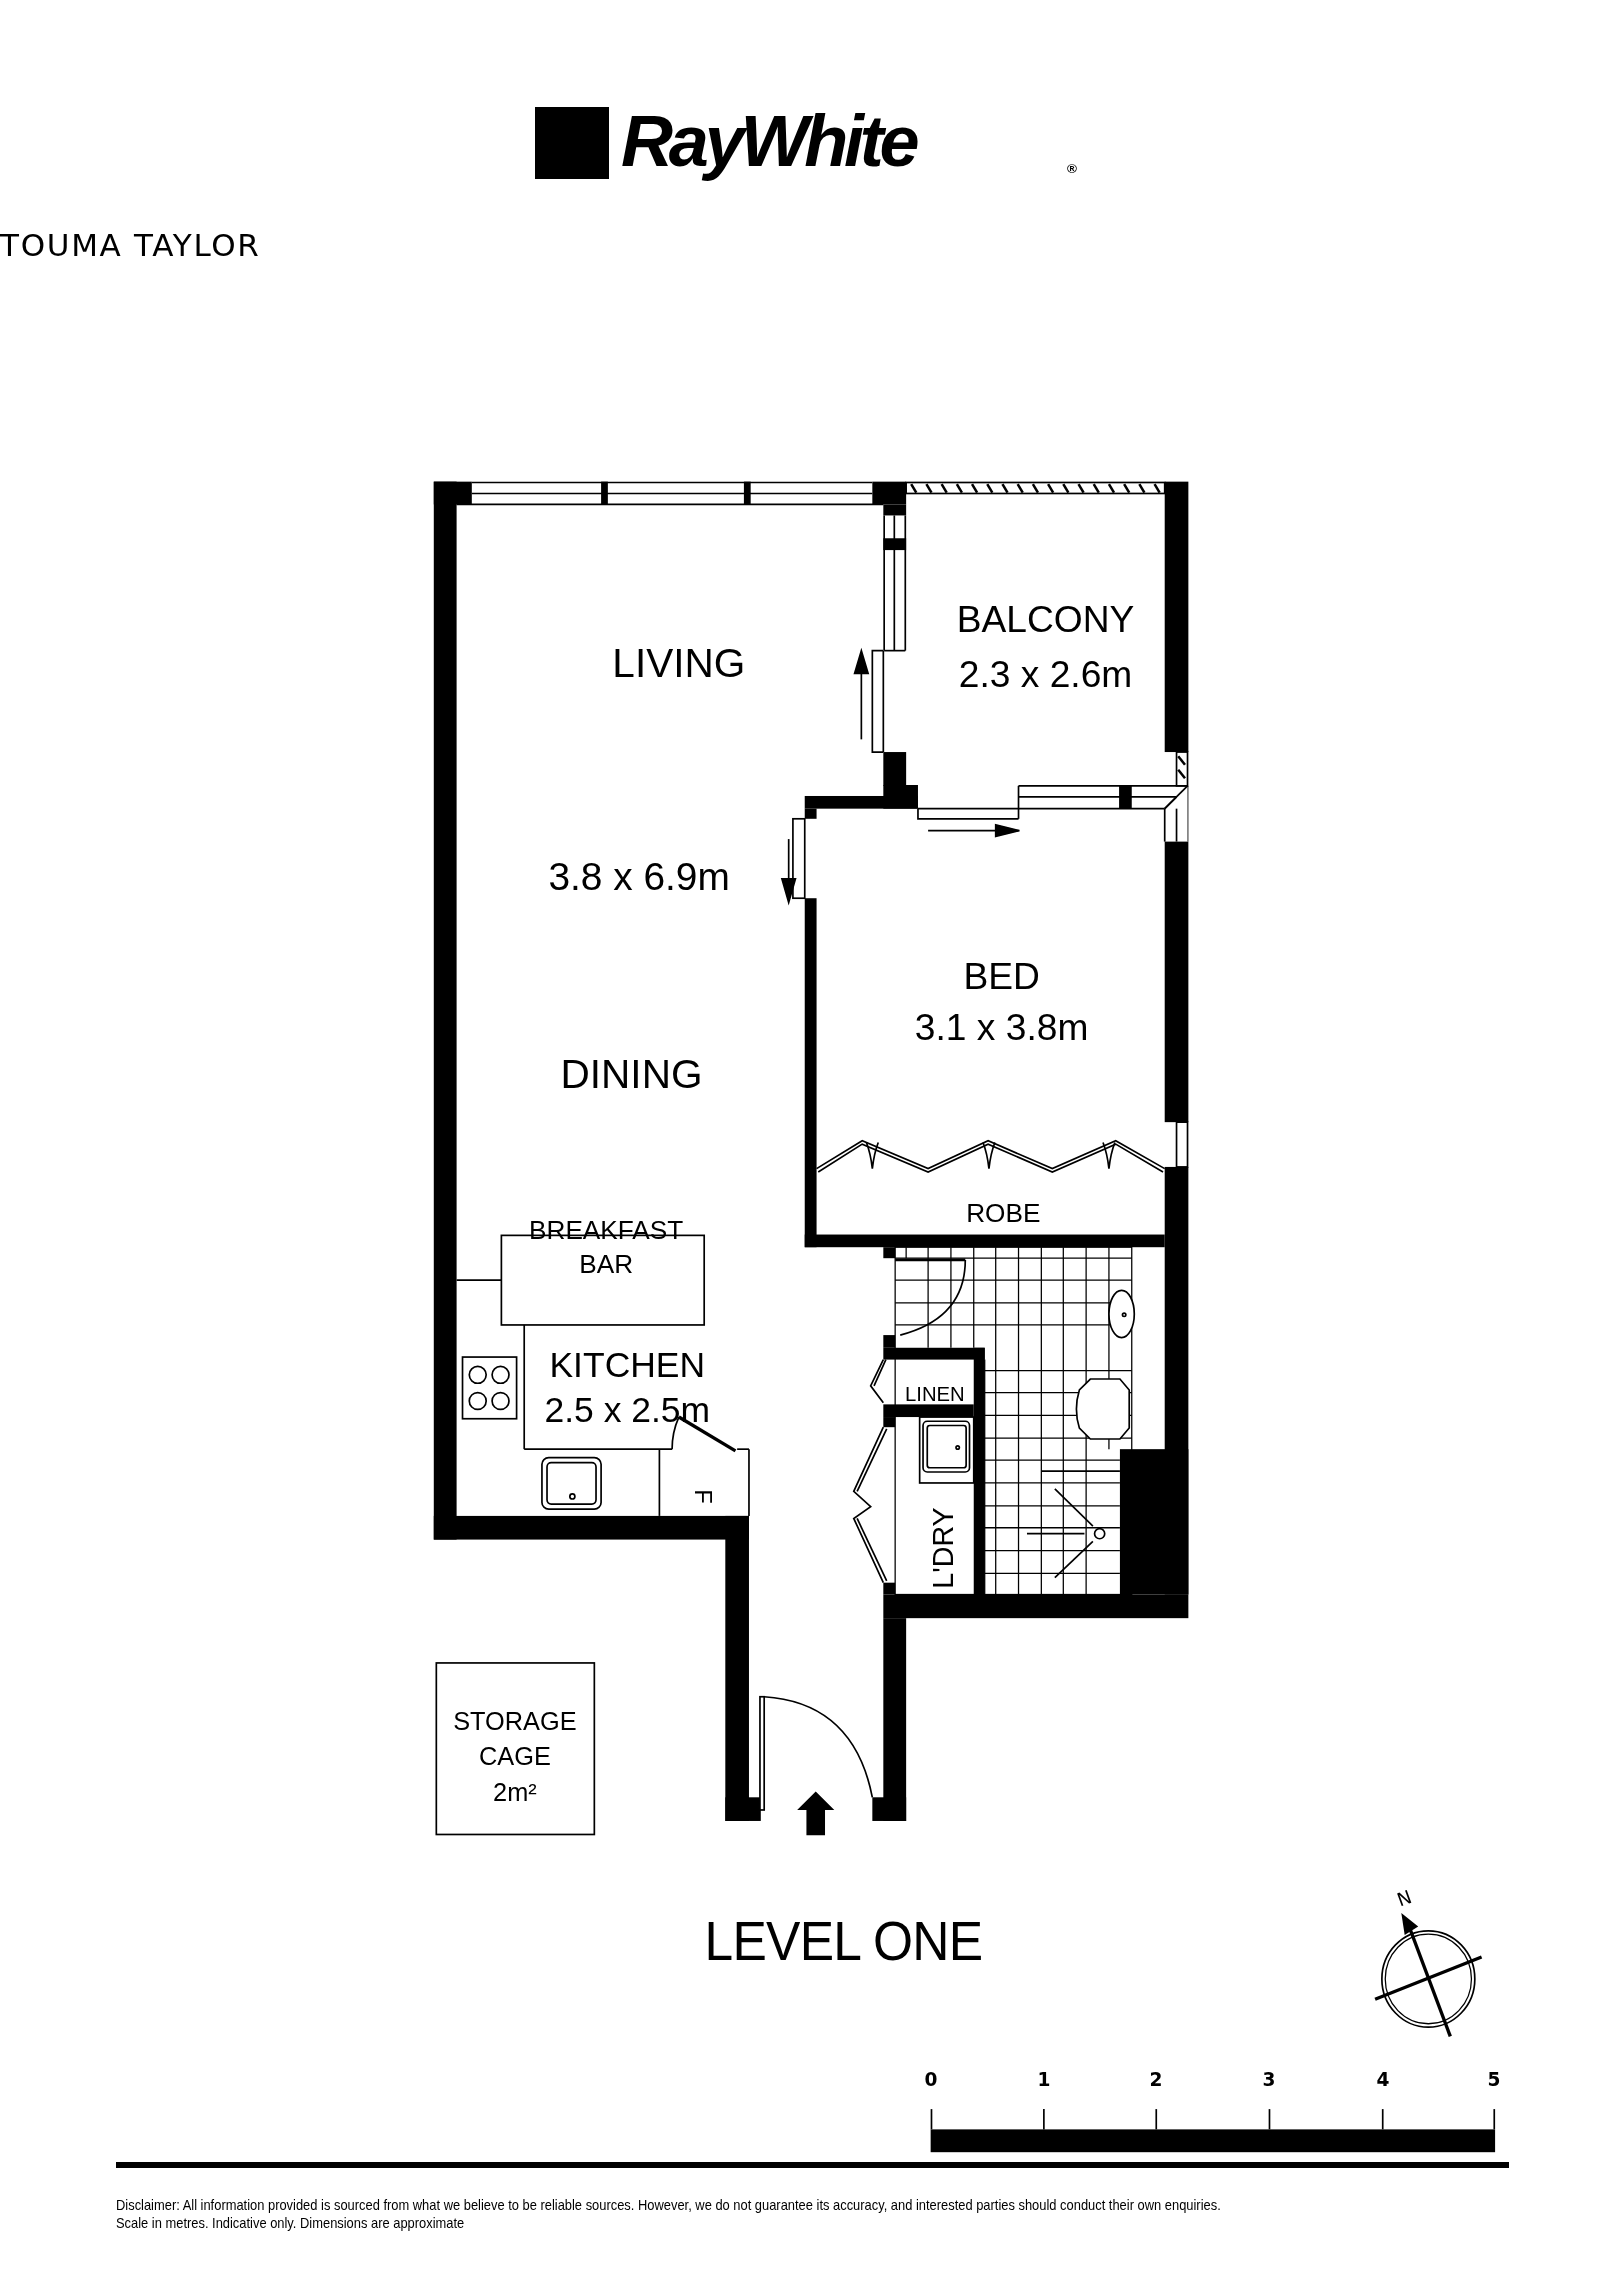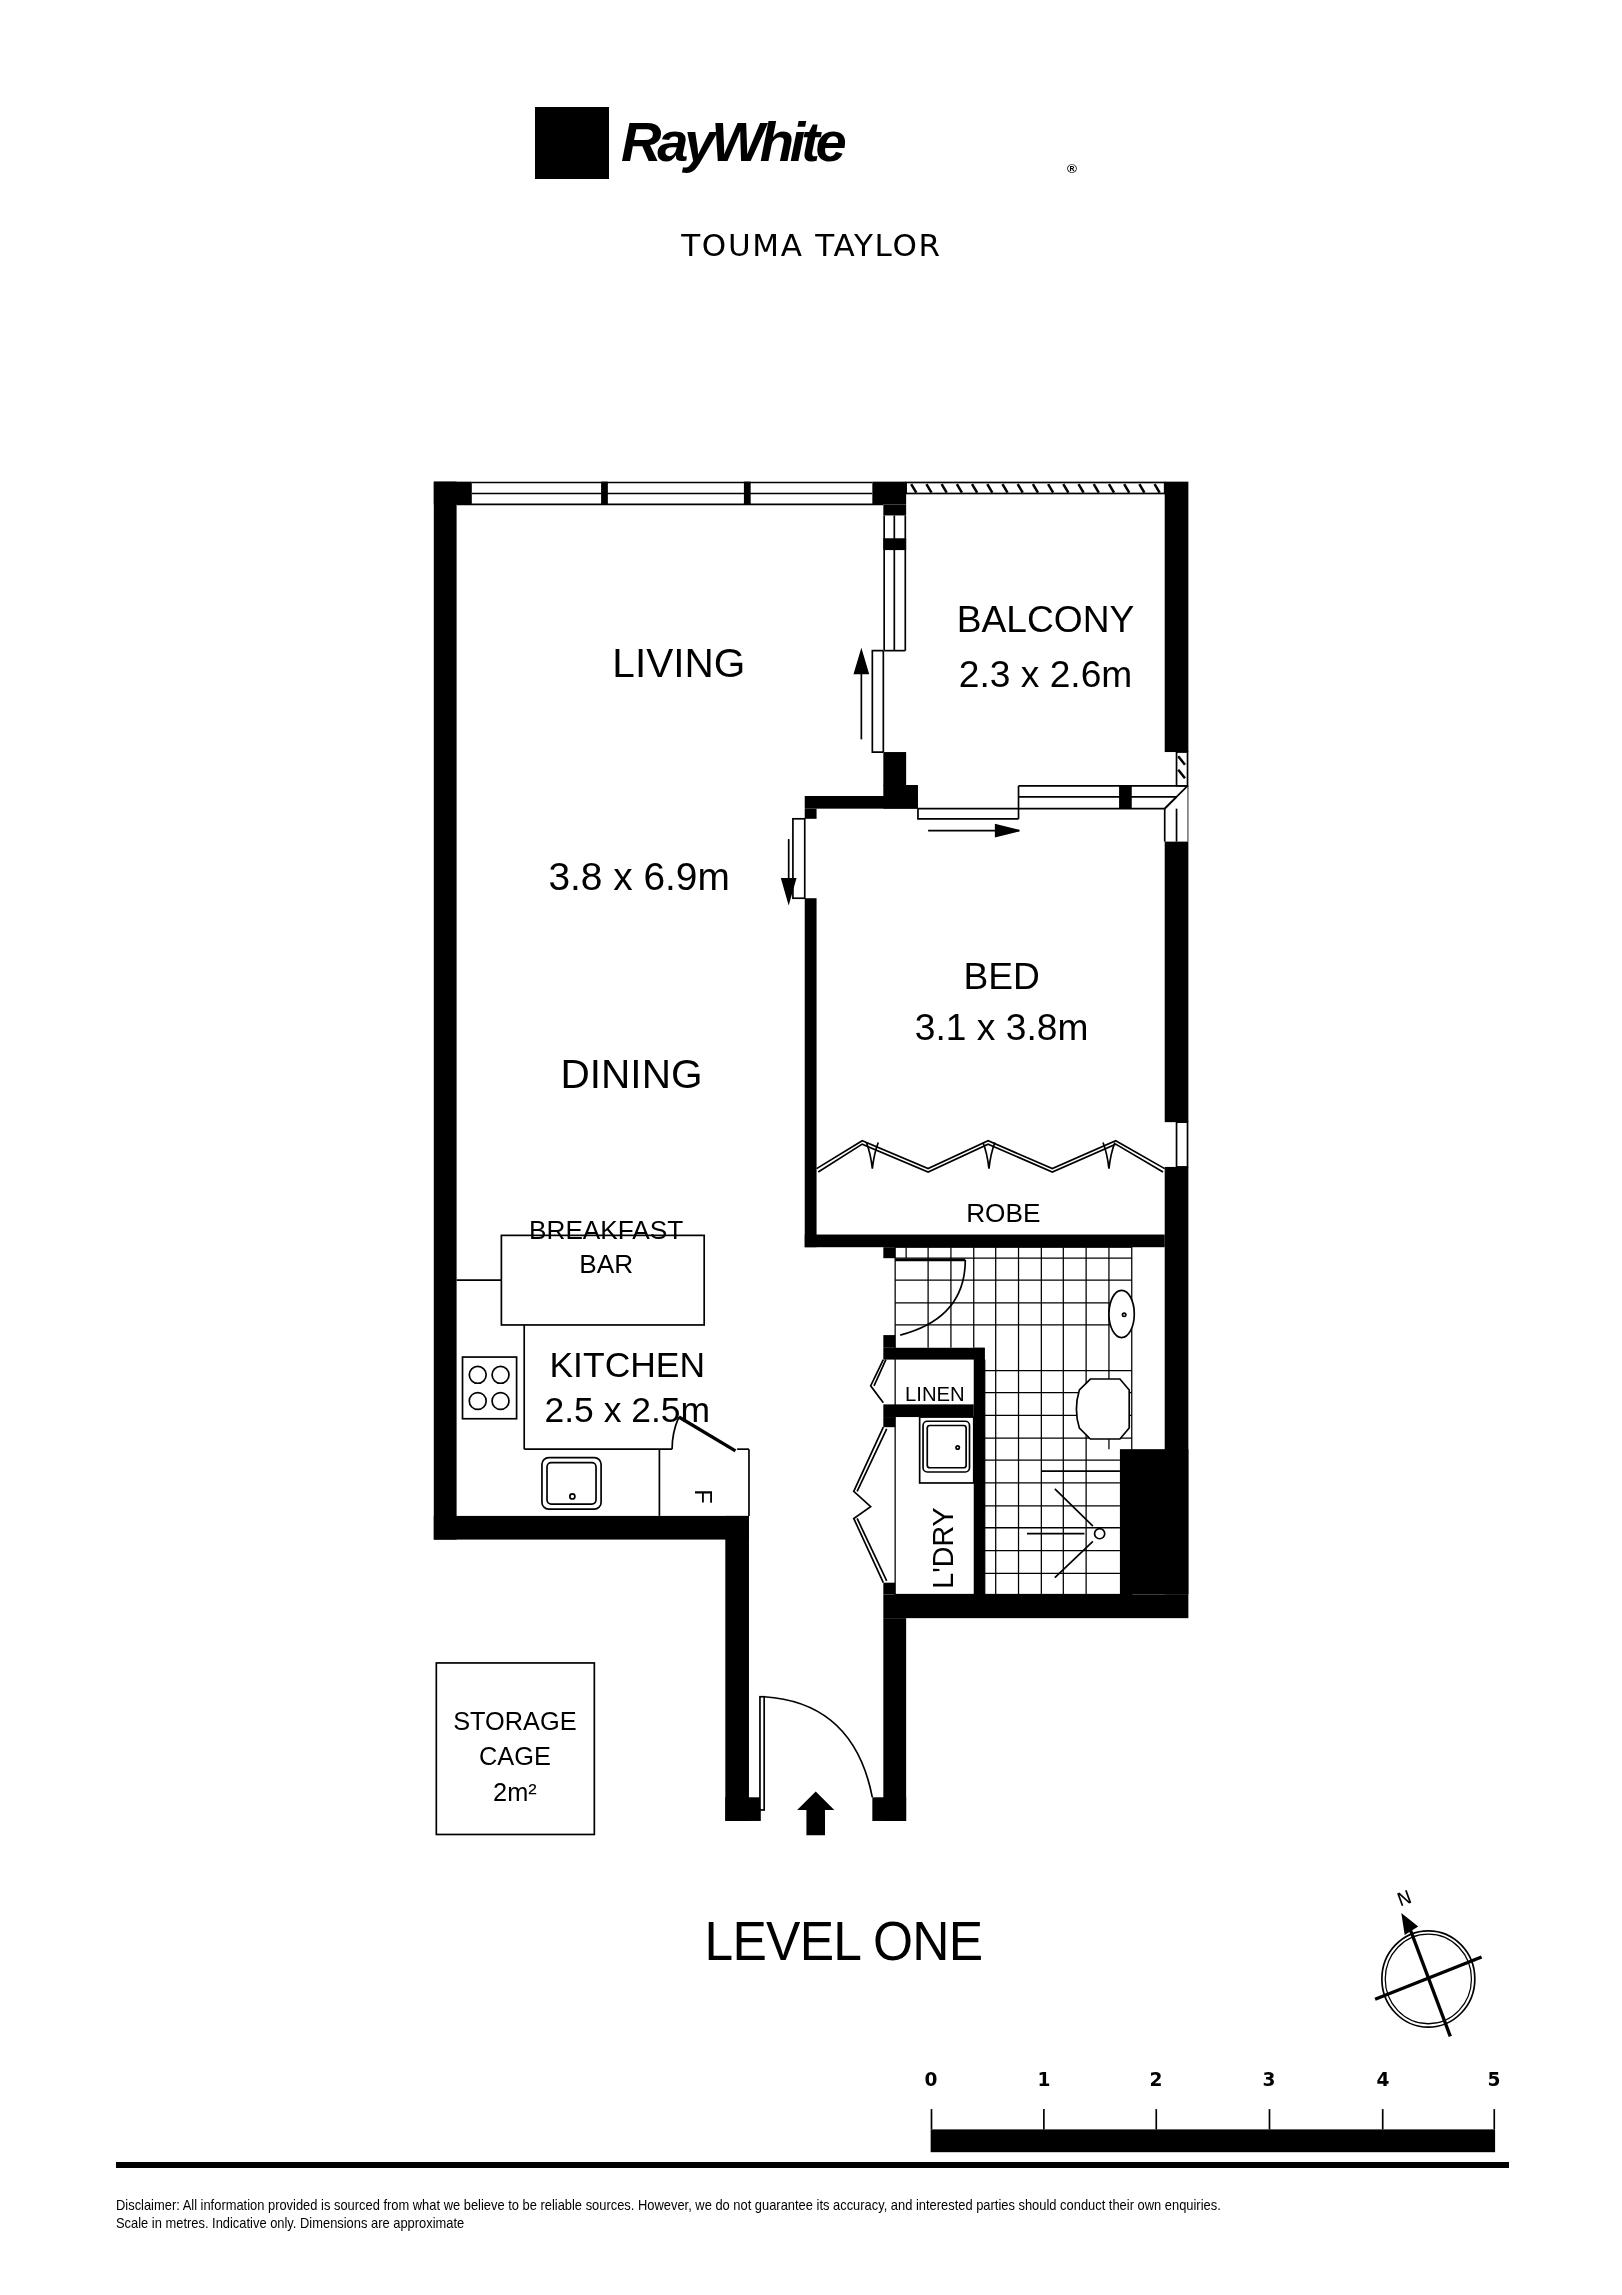--- a/index.html
+++ b/index.html
@@ -1,21 +1,21 @@
 <!DOCTYPE html>
 <html style="font-size:13.5px"><head>
 <meta charset="utf-8">
 <style>
   html,body{margin:0;padding:0;background:#ffffff;}
   body{width:1623px;height:2295px;position:relative;overflow:hidden;font-family:"Liberation Sans",sans-serif;color:#000;}
   .abs{position:absolute;}
   #brand-square{left:535px;top:107px;width:74px;height:72px;background:#000;}
-  #brand-name{left:621px;top:91px;font-family:"Liberation Sans",sans-serif;font-weight:700;font-style:italic;font-size:56px;letter-spacing:-4.2px;line-height:101px;white-space:nowrap;}
+  #brand-name{left:621px;top:91px;font-family:"Liberation Sans",sans-serif;font-weight:700;font-style:italic;font-size:72px;letter-spacing:-4.2px;line-height:101px;white-space:nowrap;}
   #brand-reg{left:1067px;top:161px;font-size:13.5px;font-weight:700;}
-  #office-name{left:0;width:1623px;top:227px;text-align:center;font-family:"DejaVu Sans",sans-serif;font-size:31px;letter-spacing:1.7px;font-weight:500;}
+  #office-name{left:0;width:1623px;top:227px;text-align:left;font-family:"DejaVu Sans",sans-serif;font-size:31px;letter-spacing:1.7px;font-weight:500;}
   svg#plan{position:absolute;left:0;top:0;}
   .lbl{font-family:"Liberation Sans",sans-serif;fill:#000;text-anchor:middle;}
   #level-title{left:0;width:1687px;top:1908px;text-align:center;font-size:56px;letter-spacing:-0.8px;transform:scaleX(0.92);transform-origin:843px 0;}
   .tick-label{position:absolute;top:2069px;font-size:18.6px;font-weight:700;font-family:"DejaVu Sans",sans-serif;transform:translateX(-50%);}
   #disclaimer-rule{left:116px;top:2162px;width:1393px;height:6px;background:#000;}
   .disc{left:116px;font-size:15px;line-height:18.6px;white-space:nowrap;transform:scaleX(0.86);transform-origin:0 0;}
 </style>
 </head>
 <body>
 

